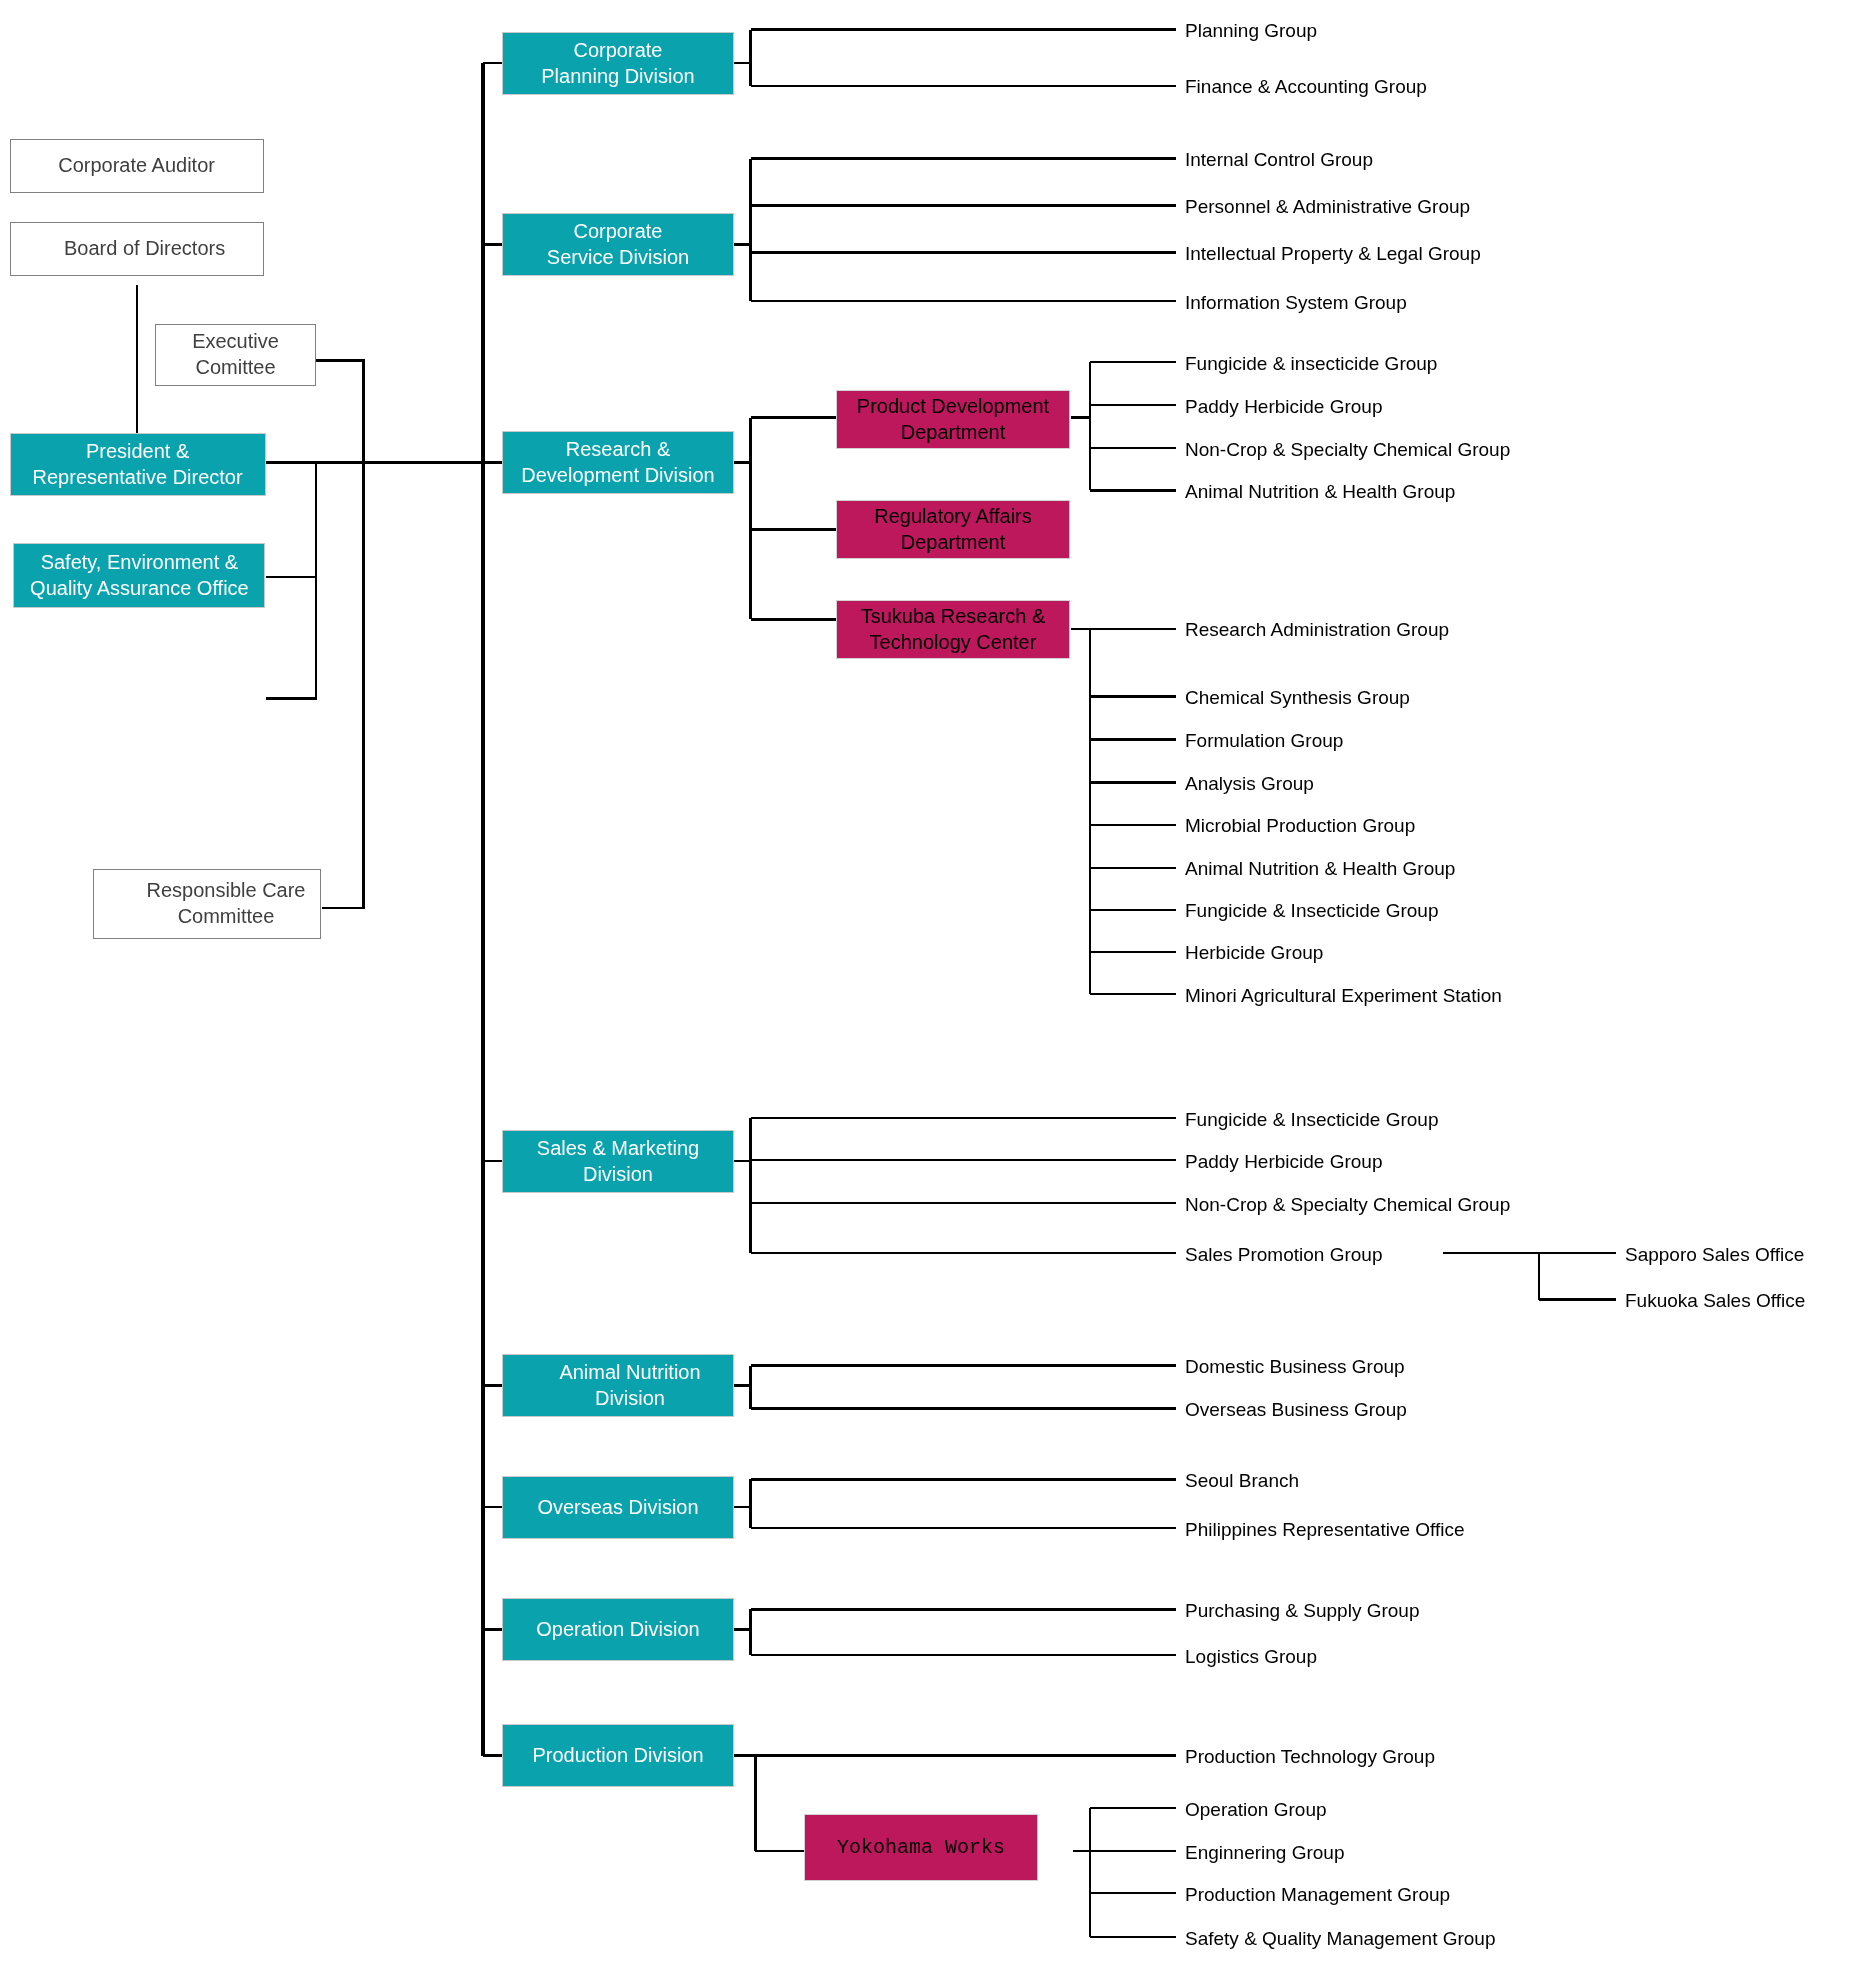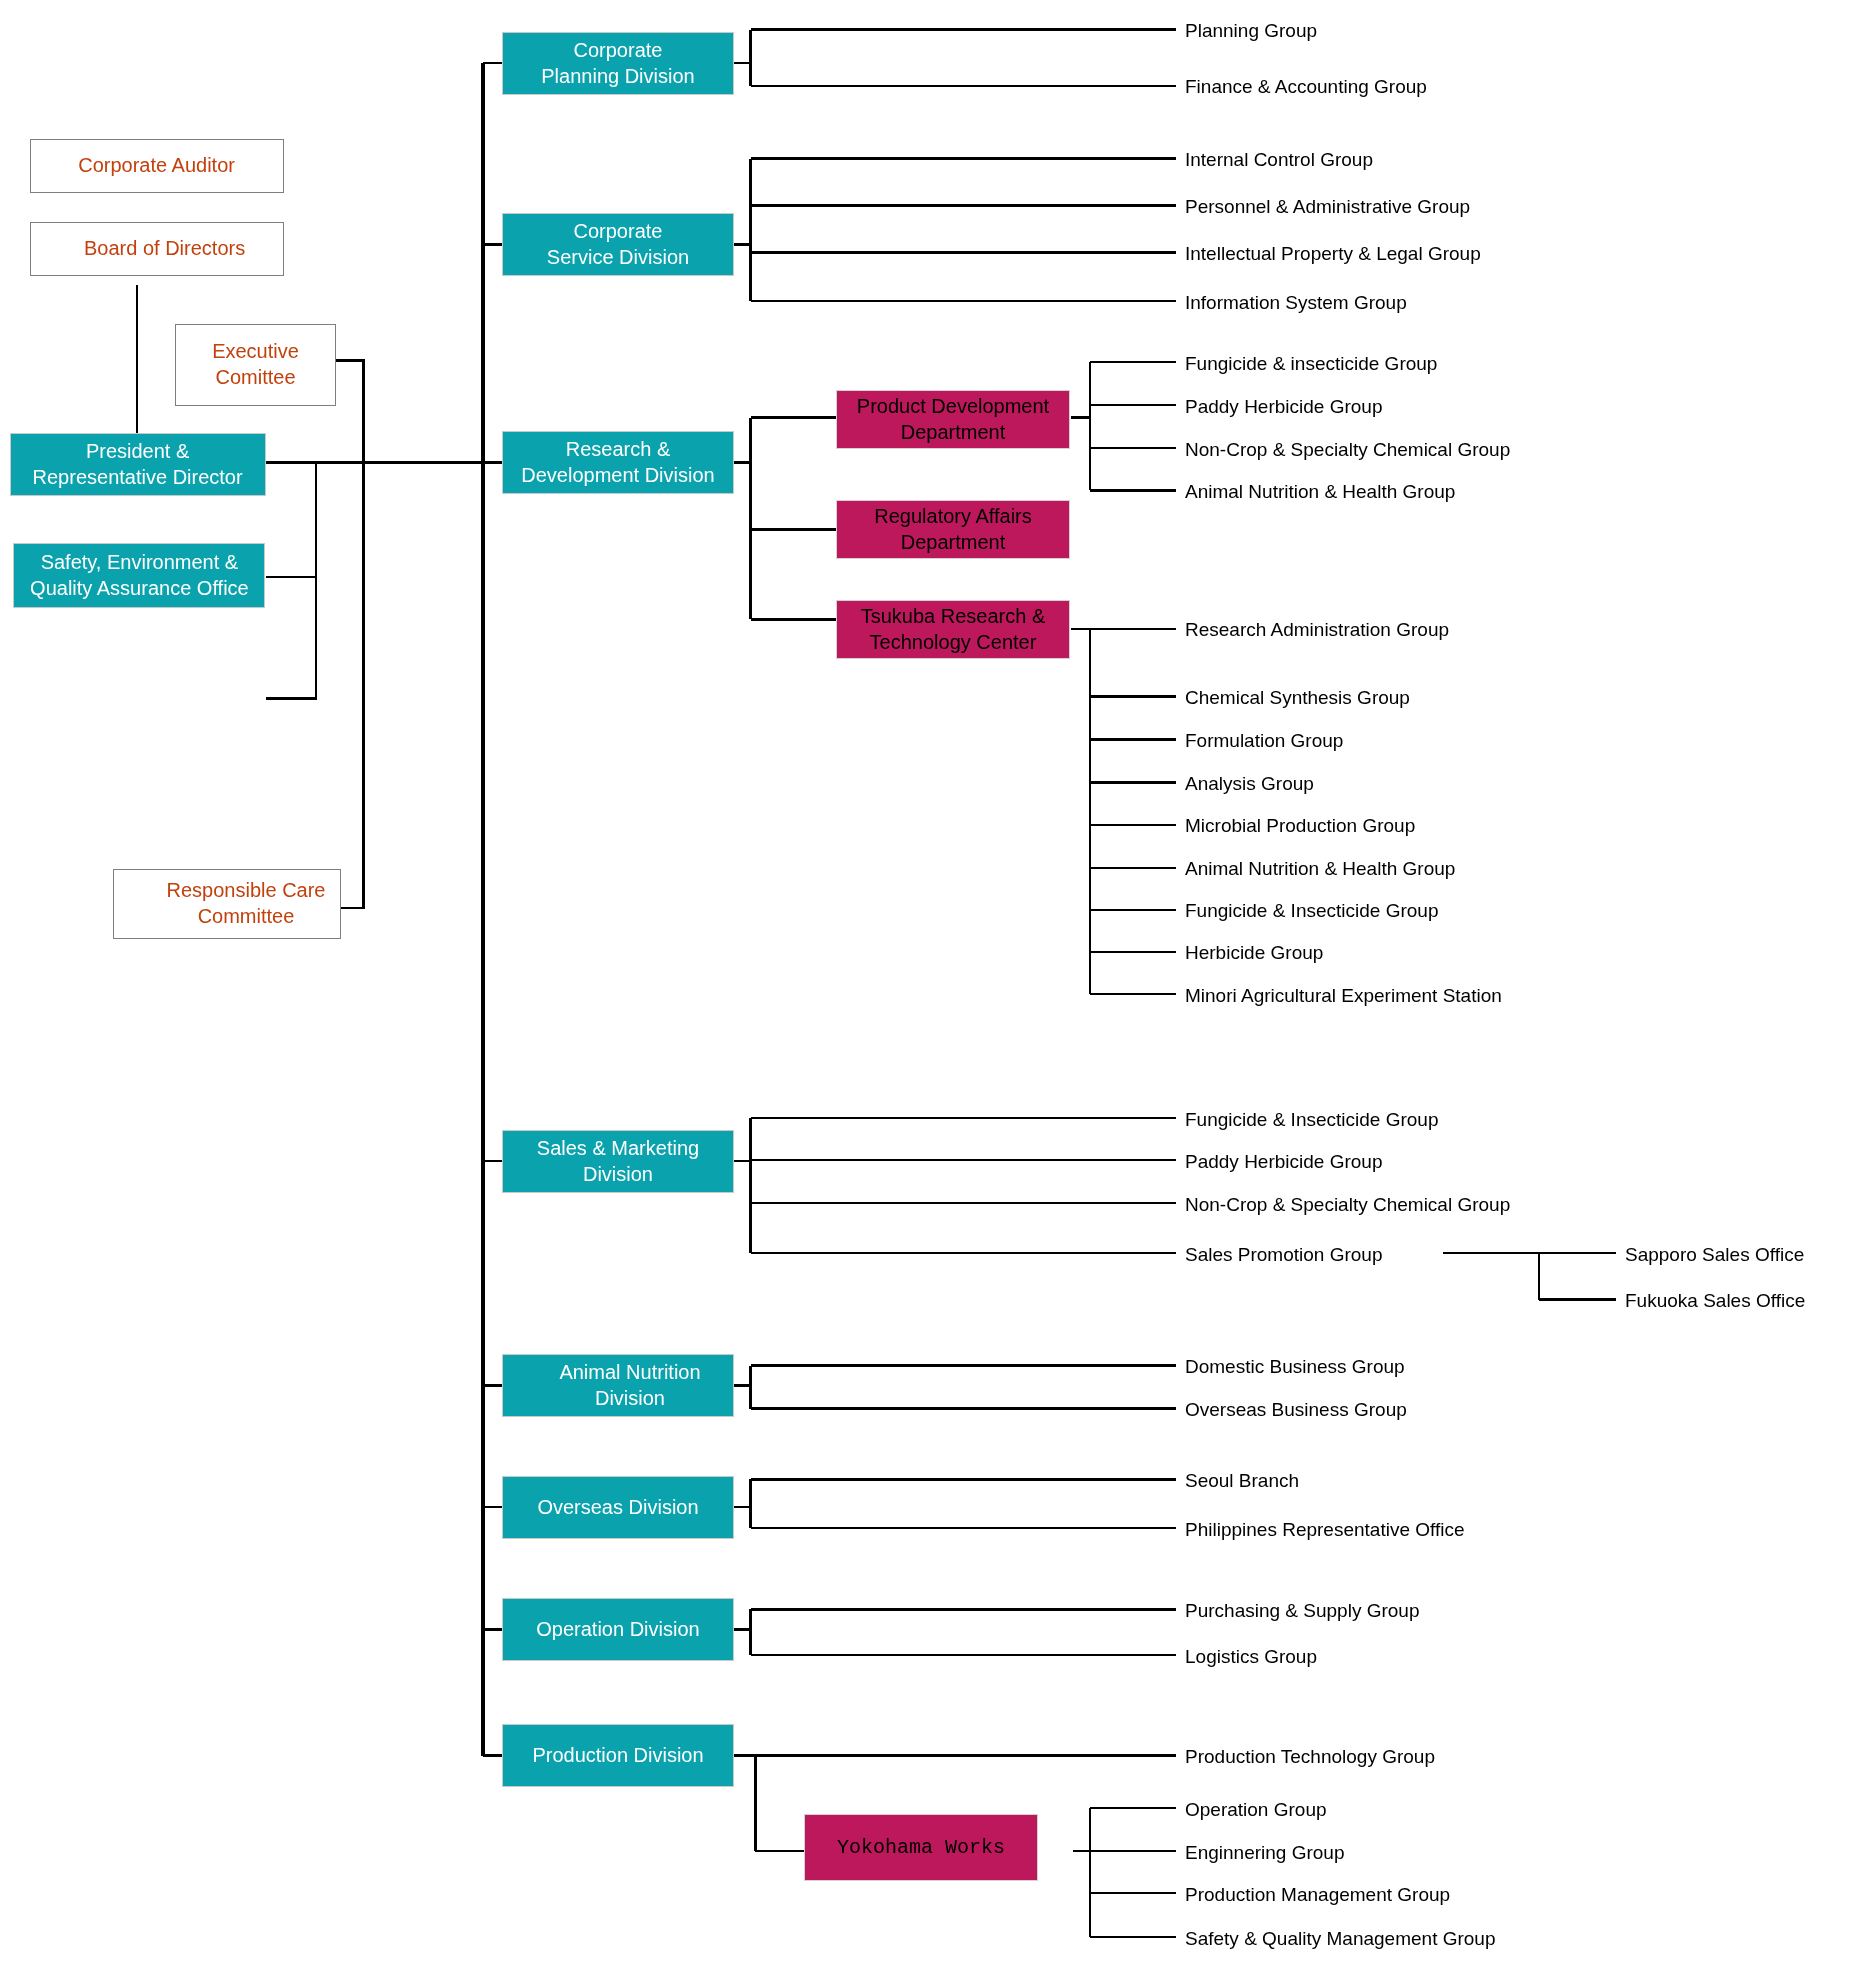--- a/index.html
+++ b/index.html
@@ -31,23 +31,22 @@
     align-items: center;
     justify-content: center;
     text-align: center;
     line-height: 1.28;
     white-space: pre-line;
   }
   
   .node.plain {
     background: #ffffff;
     border: 1.4px solid #7f7f7f;
-    color: #c2410c;
+    color: #404040;
     font-size: 20px;
-    margin-left: 20px;
   }
   
   .node.teal {
     background: #0aa2ad;
     border: 1px solid #c9c9c9;
     color: #ffffff;
     font-size: 20px;
   }
   
   .node.cyan {
@@ -170,21 +169,21 @@
       <path d="M 1140,1981 L 1230,1981"></path>
       <path d="M 1140,2027 L 1230,2027"></path>
 
     </g>
   </svg>
 
   <div class="node plain" style="left:9.6px; top:139px; width:254px; height:54px;">Corporate Auditor</div>
 
   <div class="node plain" style="left:9.6px; top:222px; width:254px; height:54px;padding-left:16px;">Board of Directors</div>
 
-  <div class="node plain" style="left:155px; top:324px; width:161px; height:82px;">Executive
+  <div class="node plain" style="left:155px; top:324px; width:161px; height:62px;">Executive
 Comittee</div>
 
   <div class="node plain" style="left:93px; top:869px; width:228px; height:70px;padding-left:38px;">Responsible Care
 Committee</div>
 
   <div class="node teal" style="left:9.6px; top:433px; width:256px; height:63px;">President &amp;
 Representative Director</div>
 
   <div class="node teal" style="left:13.4px; top:543px; width:252px; height:65px;">Safety, Environment &amp;
 Quality Assurance Office</div>

